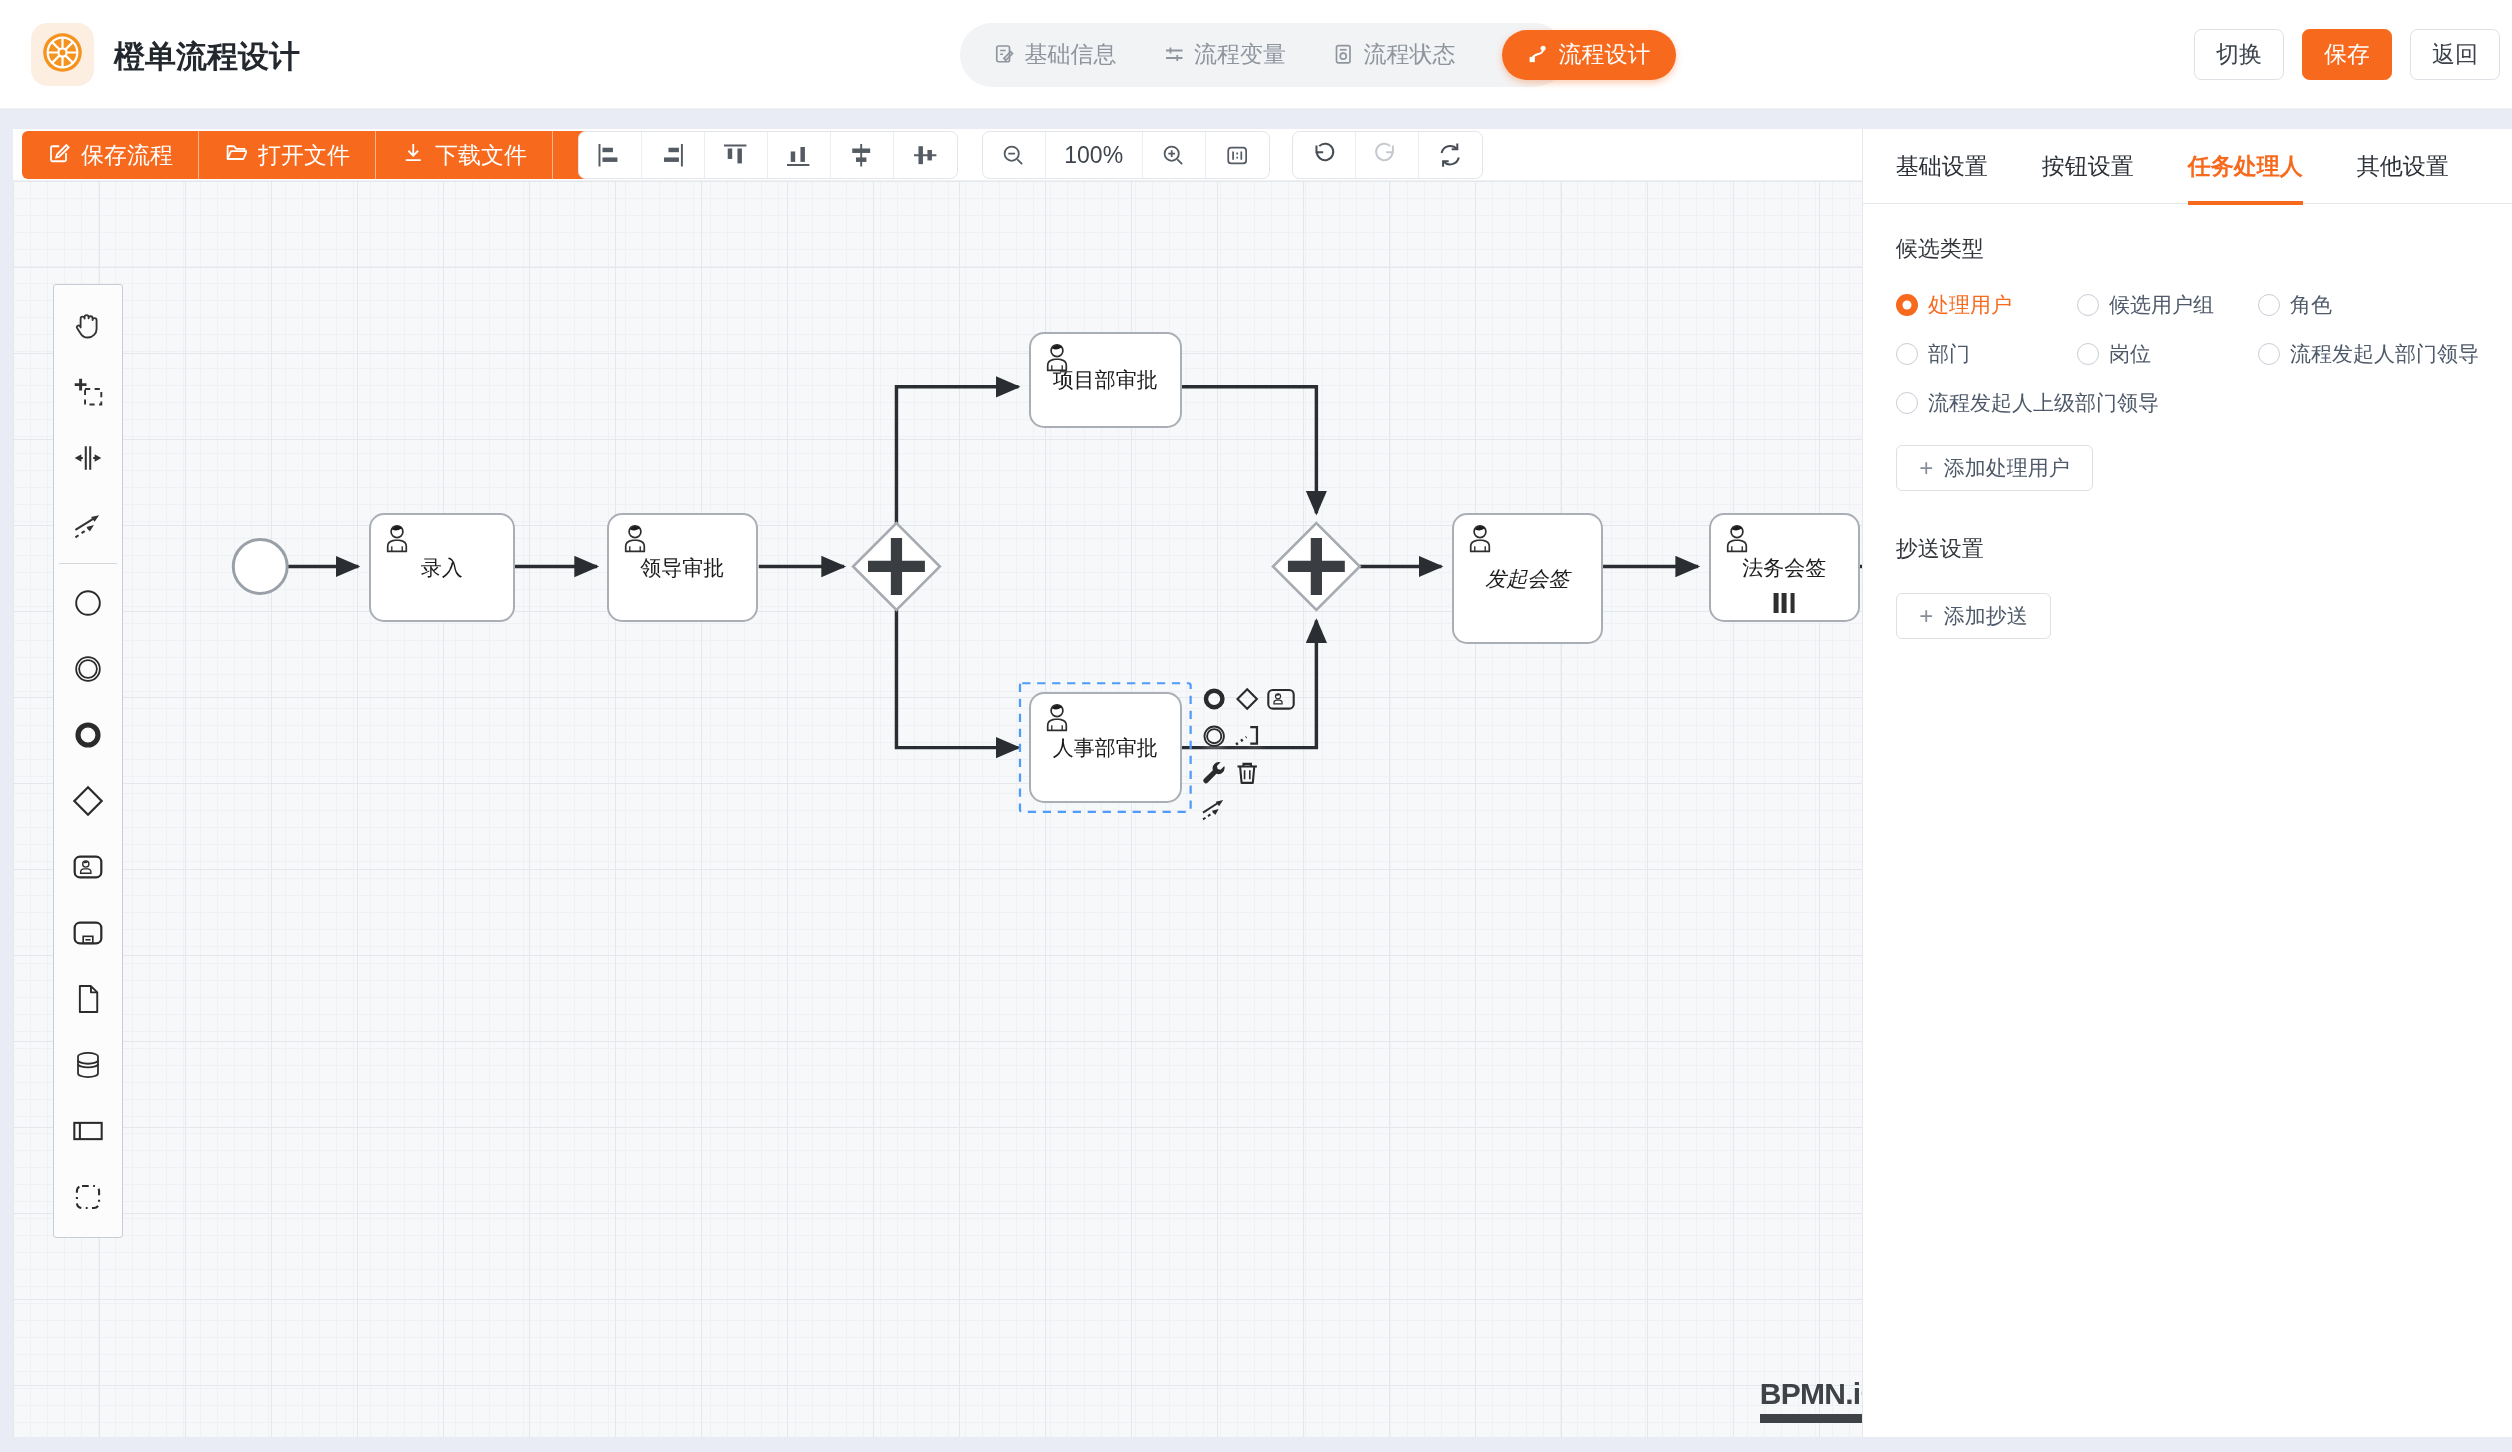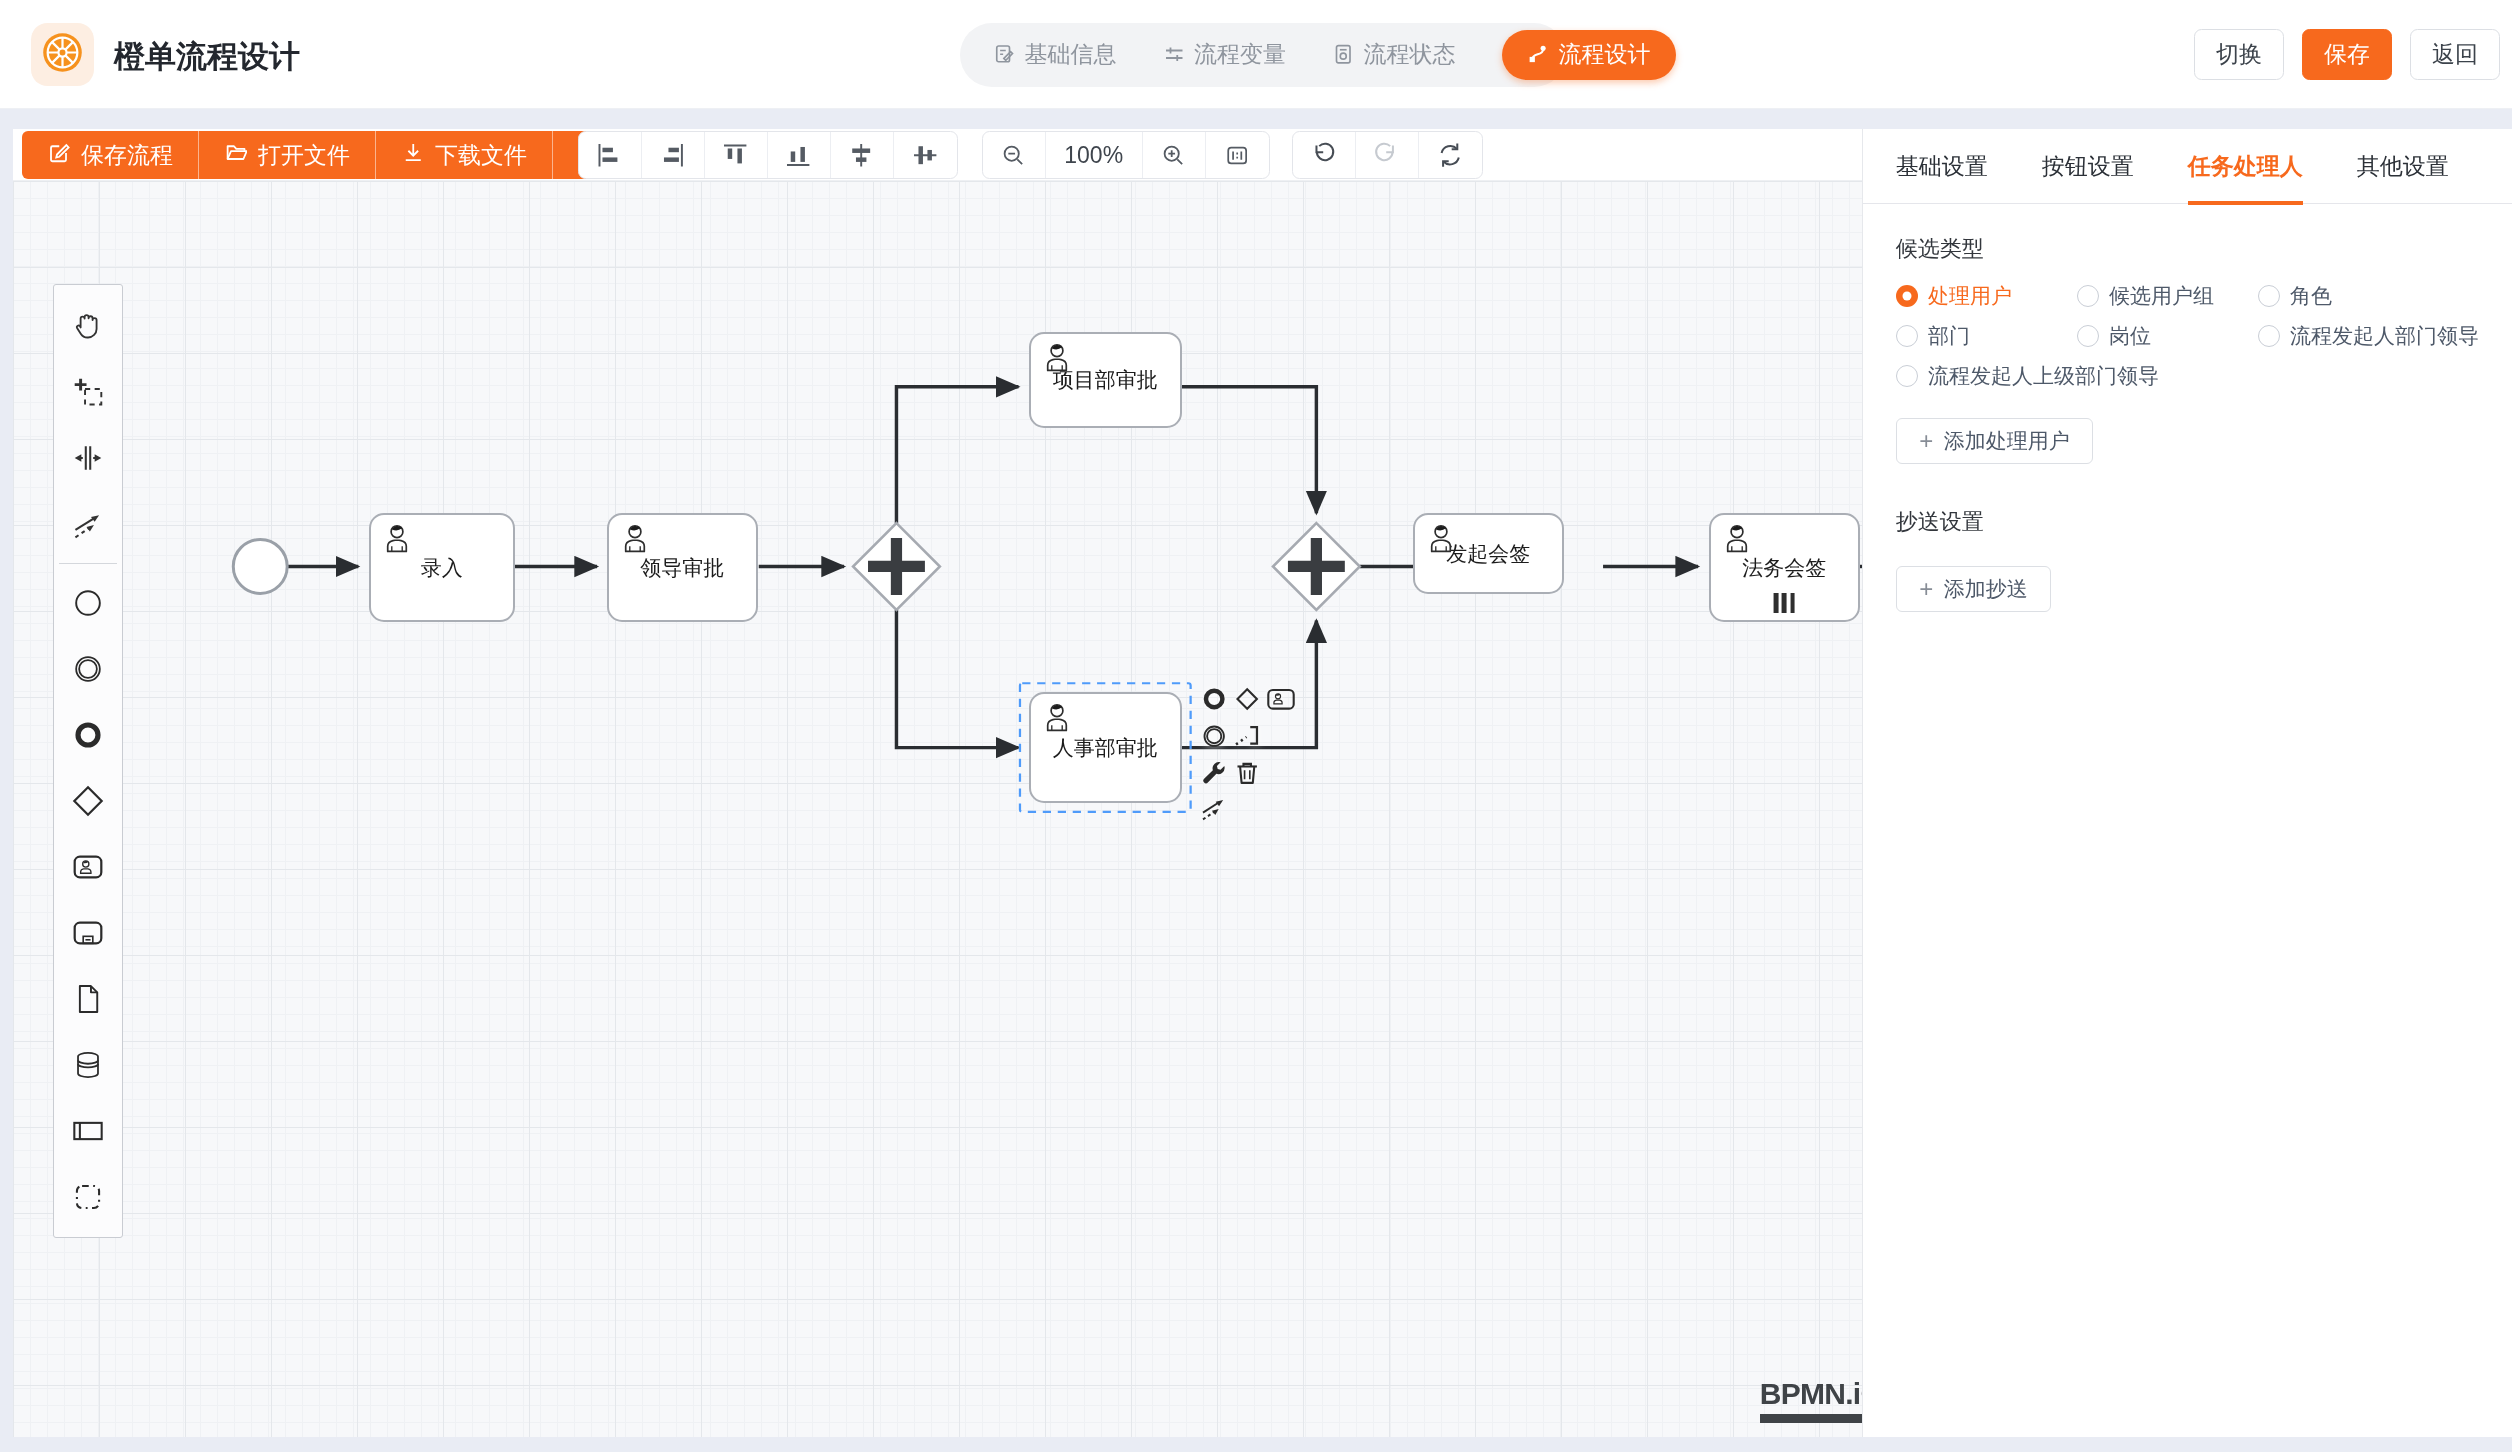--- a/index.html
+++ b/index.html
@@ -80,21 +80,21 @@
   
   .panel { position:relative; flex:1; background:#fff; border-left:0.7px solid #e6e8ec; }
   .ptabs { display:flex; height:75px; align-items:center; padding:0 33px; gap:54px;
     border-bottom:1.5px solid #e5e6eb; }
   .ptab { font-size:23px; color:#2b3037; cursor:pointer; position:relative; height:100%;
     display:flex; align-items:center; white-space:nowrap; }
   .ptab.active { color:var(--accent); font-weight:bold; }
   .ptab.active::after { content:""; position:absolute; left:0; right:0; bottom:-1.5px; height:3.7px; background:var(--accent); }
   .pcontent { padding:30px 33px 0; }
   .sec-title { font-size:22px; color:#33373d; }
-  .radio-grid { margin-top:18px; display:grid; grid-template-columns:181px 181px 1fr; row-gap:12px; }
+  .radio-grid { margin-top:27px; display:grid; grid-template-columns:181px 181px 1fr; row-gap:21px; }
   .radio { display:flex; align-items:center; gap:9.7px; font-size:21px; color:#4e5969; cursor:pointer; white-space:nowrap; }
   .radio .dot { width:22.5px; height:22.5px; border-radius:50%; border:1.5px solid #c9ced6; background:#fff; flex:none; }
   .radio.selected { color:var(--accent); }
   .radio.selected .dot { border:none; background:var(--accent); position:relative; }
   .radio.selected .dot::after { content:""; position:absolute; left:50%; top:50%; width:9px; height:9px;
     border-radius:50%; background:#fff; transform:translate(-50%,-50%); }
   .span3 { grid-column:1 / span 3; }
   .add-btn { margin-top:28.4px; display:inline-flex; align-items:center; gap:10.5px; height:46px;
     padding:0 22.5px; border:0.7px solid #dcdfe4; border-radius:6px; background:#fff; font-size:21px;
     color:#4e5969; cursor:pointer; }
@@ -466,21 +466,21 @@
           <svg width="34" height="36" viewBox="0 0 30 31" fill="none" stroke="#2e2e2e" stroke-width="1.5">
             <circle cx="15" cy="9" r="5.2" fill="#fff"></circle>
             <path d="M10.6 7.1 a5.2 5.2 0 0 1 8.9 -1 q-4.2 3 -8.9 1 z" fill="#1c1c1c" stroke="none"></path>
             <path d="M6.8 26.5 V22 q0-4 4.6-5 l1.8-.4 h3.6 l1.8.4 q4.6 1 4.6 5 v4.5 z" fill="#fff" stroke-linejoin="round"></path>
             <path d="M10.4 22 V26.5 M19.6 22 V26.5" stroke-width="1.2"></path>
           </svg>
         </span>
         <span class="tlabel">人事部审批</span>
       </div>
 
-      <div class="task" style="left:1400px;top:332px;width:151px;height:81px;">
+      <div class="task" style="left:1439px;top:332px;width:151px;height:131px;font-style:italic;">
         <span class="person">
           <svg width="34" height="36" viewBox="0 0 30 31" fill="none" stroke="#2e2e2e" stroke-width="1.5">
             <circle cx="15" cy="9" r="5.2" fill="#fff"></circle>
             <path d="M10.6 7.1 a5.2 5.2 0 0 1 8.9 -1 q-4.2 3 -8.9 1 z" fill="#1c1c1c" stroke="none"></path>
             <path d="M6.8 26.5 V22 q0-4 4.6-5 l1.8-.4 h3.6 l1.8.4 q4.6 1 4.6 5 v4.5 z" fill="#fff" stroke-linejoin="round"></path>
             <path d="M10.4 22 V26.5 M19.6 22 V26.5" stroke-width="1.2"></path>
           </svg>
         </span>
         <span class="tlabel">发起会签</span>
       </div>

